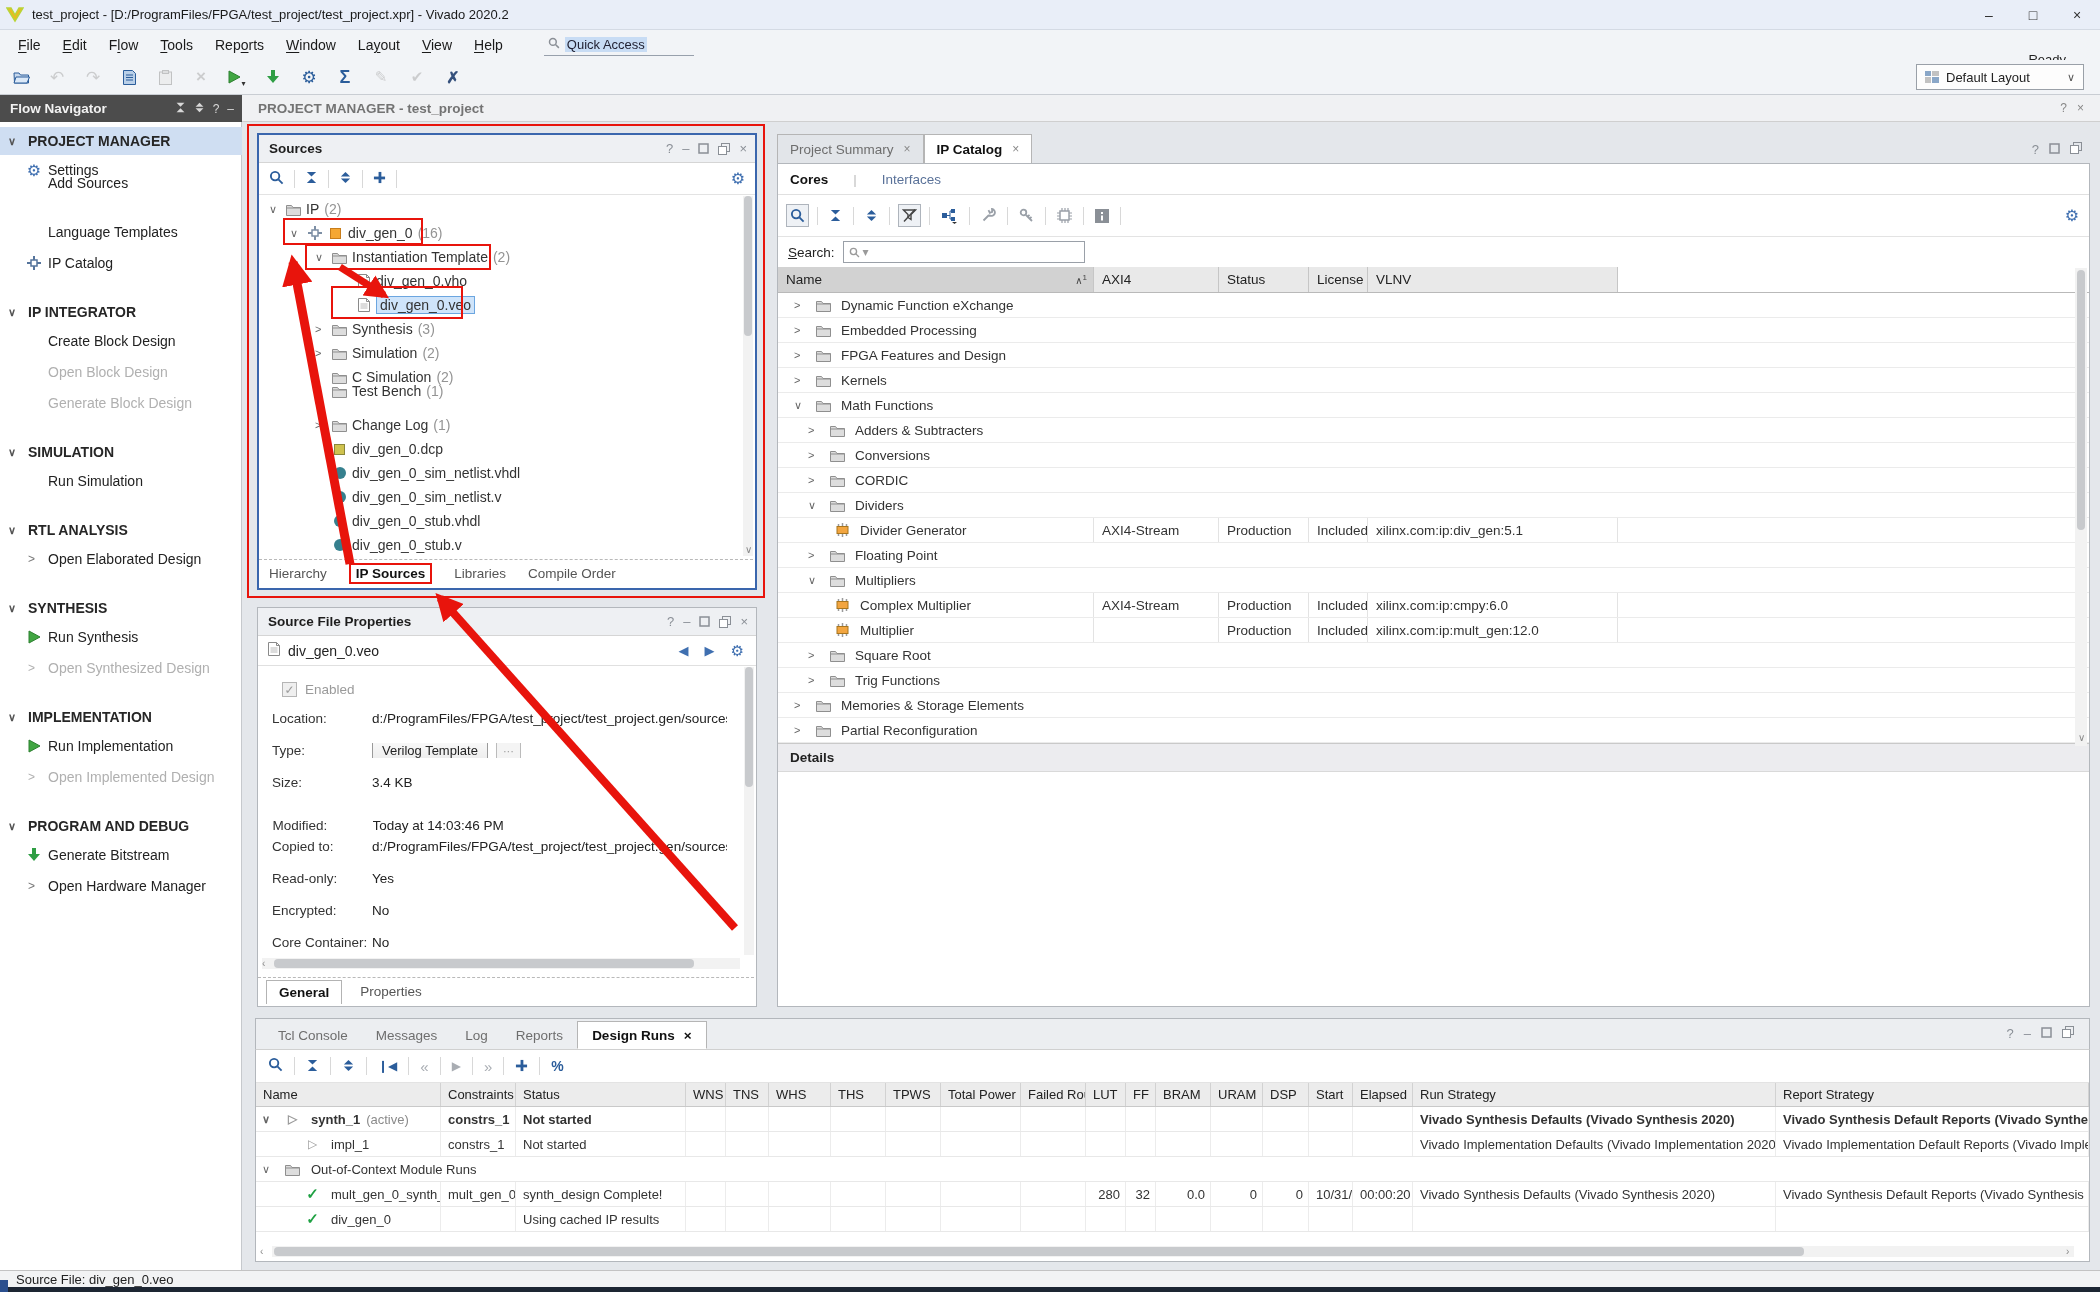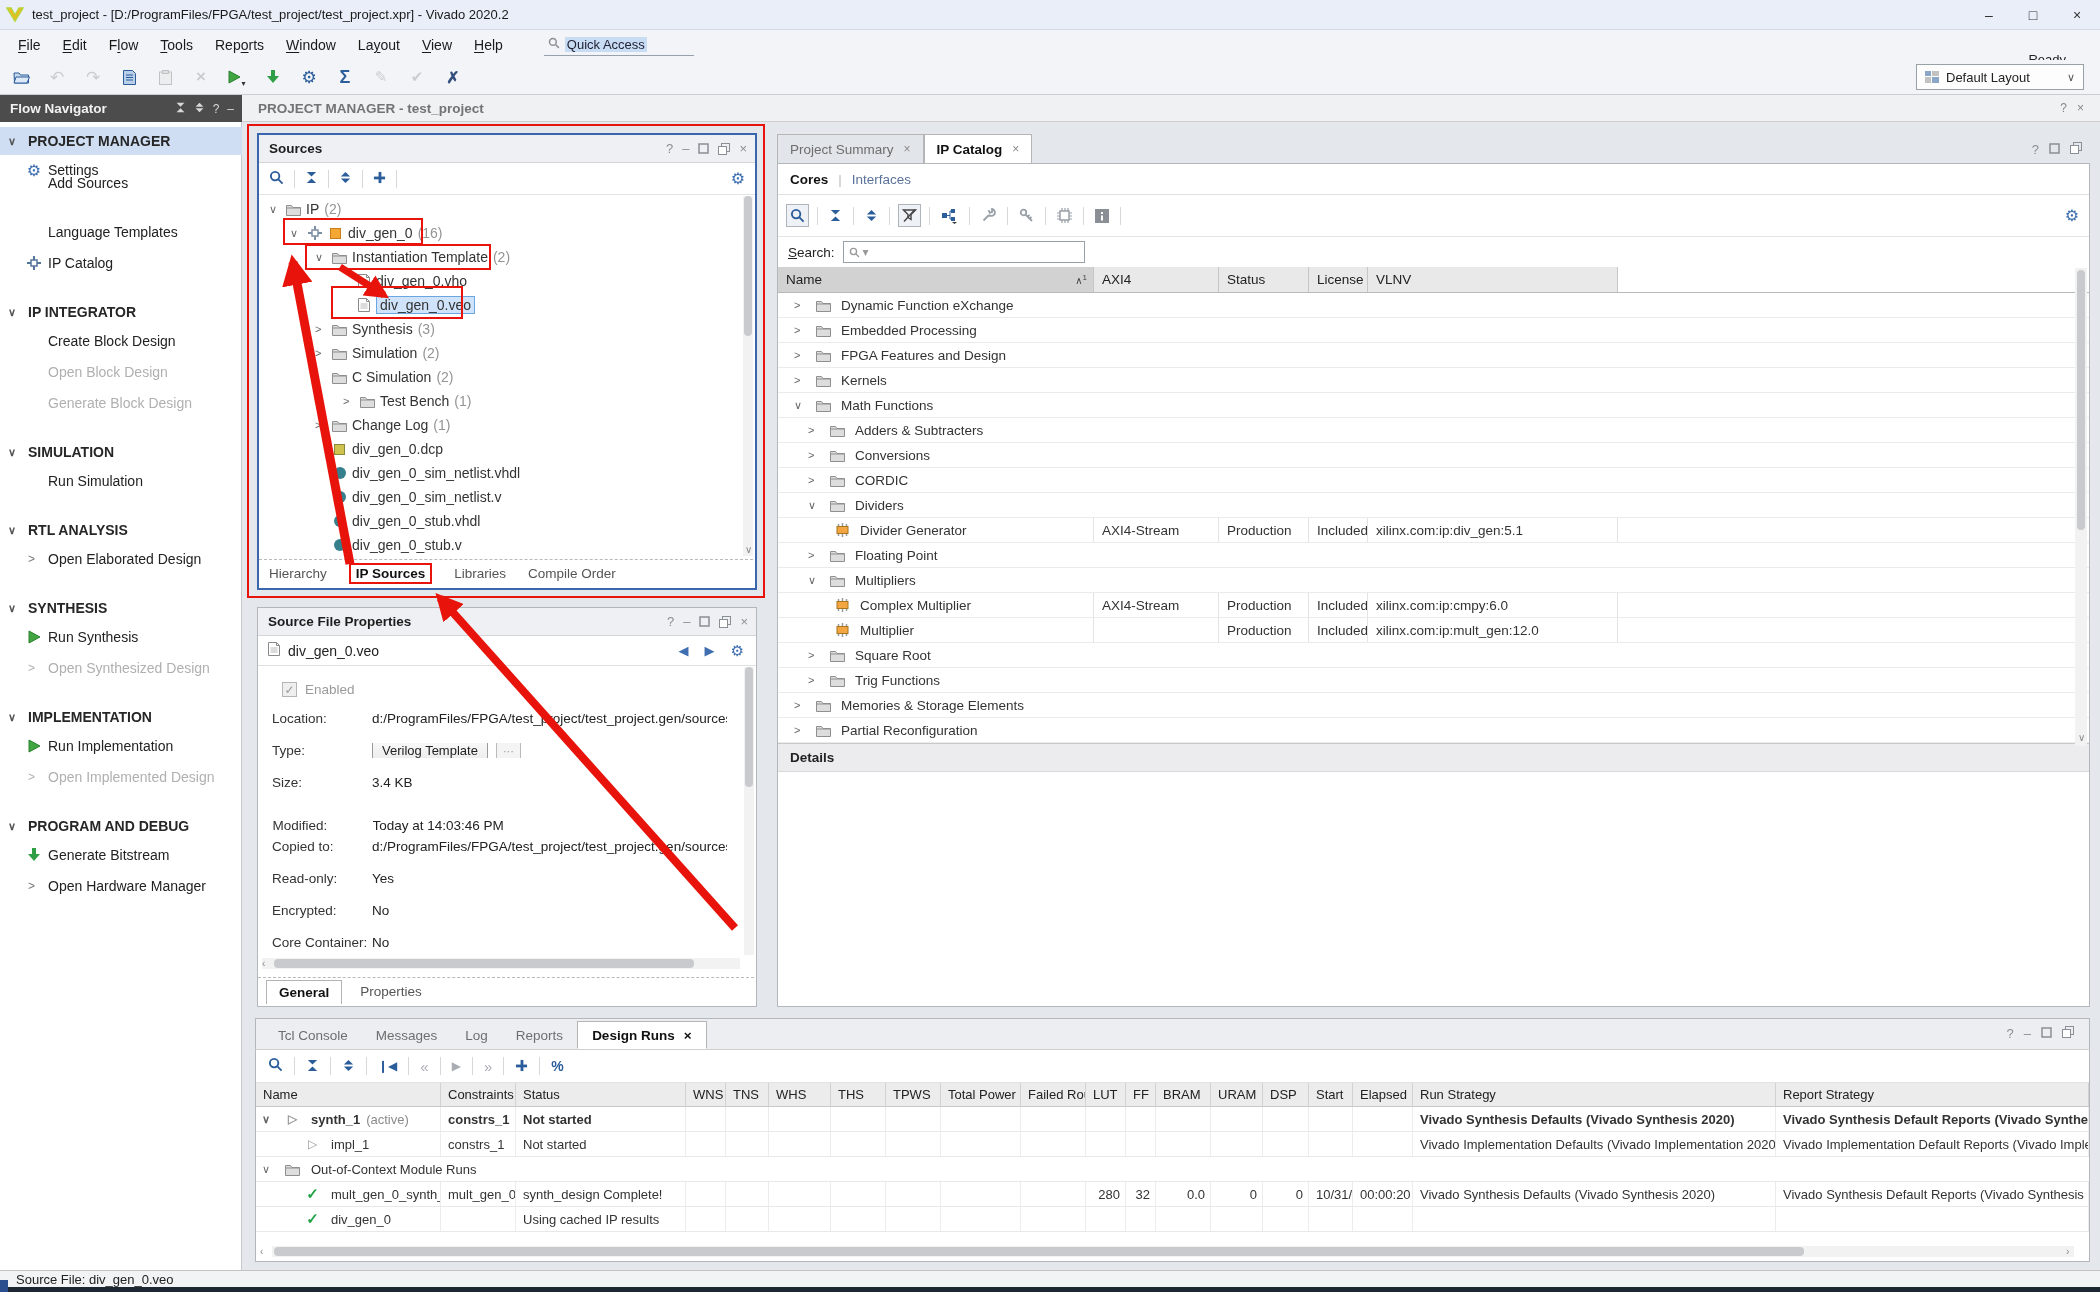--- a/index.html
+++ b/index.html
@@ -89,21 +89,21 @@
   .tab-box { border:1px solid #b3b3b3; border-bottom:none; background:#fff; font-weight:bold; color:#111; padding:4px 12px; }
 
   
   #ipc-tabs { left:777px; top:134px; width:1313px; height:30px; display:flex; align-items:flex-end; }
   .doc-tab { height:30px; display:flex; align-items:center; gap:10px; padding:0 12px; font-size:13.5px; border:1px solid #b5b5b5; }
   .doc-tab.inactive { background:#e2e5e9; color:#6e6e6e; border-bottom:1px solid #b5b5b5; }
   .doc-tab.active { background:#fff; color:#111; font-weight:bold; border-bottom:1px solid #fff; }
   .doc-tab .x { color:#8a8a8a; font-size:12px; font-weight:normal; }
   #ipc-ctrl { position:absolute; right:18px; top:142px; display:flex; gap:10px; color:#8a8f96; font-size:13px; }
   #ipcatalog { left:777px; top:163px; width:1313px; height:844px; }
-  #ipc-subtabs { height:31px; border-bottom:1px solid #e0e0e0; display:flex; align-items:center; padding-left:12px; gap:10px; font-size:13.5px; }
+  #ipc-subtabs { height:31px; border-bottom:1px solid #e0e0e0; display:flex; align-items:center; padding-left:12px; gap:25px; font-size:13.5px; }
   #ipc-subtabs .cores { font-weight:bold; color:#111; }
   #ipc-subtabs .pipe { color:#bbb; }
   #ipc-subtabs .interfaces { color:#5a7299; }
   #ipc-toolbar { height:42px; display:flex; align-items:center; gap:8px; padding-left:8px; border-bottom:1px solid #e3e3e3; }
   .boxed { border:1px solid #aeb4bc; background:#eef1f5; padding:3px; display:flex; }
   .unboxed { padding:3px; display:flex; }
   #ipc-search-row { height:30px; display:flex; align-items:center; padding-left:10px; gap:8px; font-size:13.5px; }
   #ipc-search-box { width:242px; height:22px; border:1px solid #9aa0a8; display:flex; align-items:center; padding-left:5px; gap:3px; color:#9a9a9a; font-size:12px; }
   .ipc-grid-row { display:grid; grid-template-columns:316px 125px 90px 59px 250px auto; align-items:stretch; }
   #ipc-header { height:26px; border-bottom:1px solid #b9b9b9; font-size:13.5px; color:#222; }
@@ -517,21 +517,21 @@
           <span class="caret"></span>
           <span class="tco">
             <svg width="15" height="13">
               <path d="M0.5 2.5 h5 l1.5 2 h7.5 v8 h-14 Z" fill="#dddddd" stroke="#8f8f8f"></path>
               <path d="M0.5 5 h14" stroke="#8f8f8f"></path>
             </svg>
           </span>
           <span class="">C Simulation</span>
           <span class="tcount">(2)</span>
         </div>
-        <div class="trow" style="top:193px; padding-left:84px;align-items:center;">
+        <div class="trow" style="top:183px; padding-left:56px;align-items:center;">
           <span class="caret">&gt;</span>
           <span class="tco">
             <svg width="15" height="13">
               <path d="M0.5 2.5 h5 l1.5 2 h7.5 v8 h-14 Z" fill="#dddddd" stroke="#8f8f8f"></path>
               <path d="M0.5 5 h14" stroke="#8f8f8f"></path>
             </svg>
           </span>
           <span class="">Test Bench</span>
           <span class="tcount">(1)</span>
         </div>

